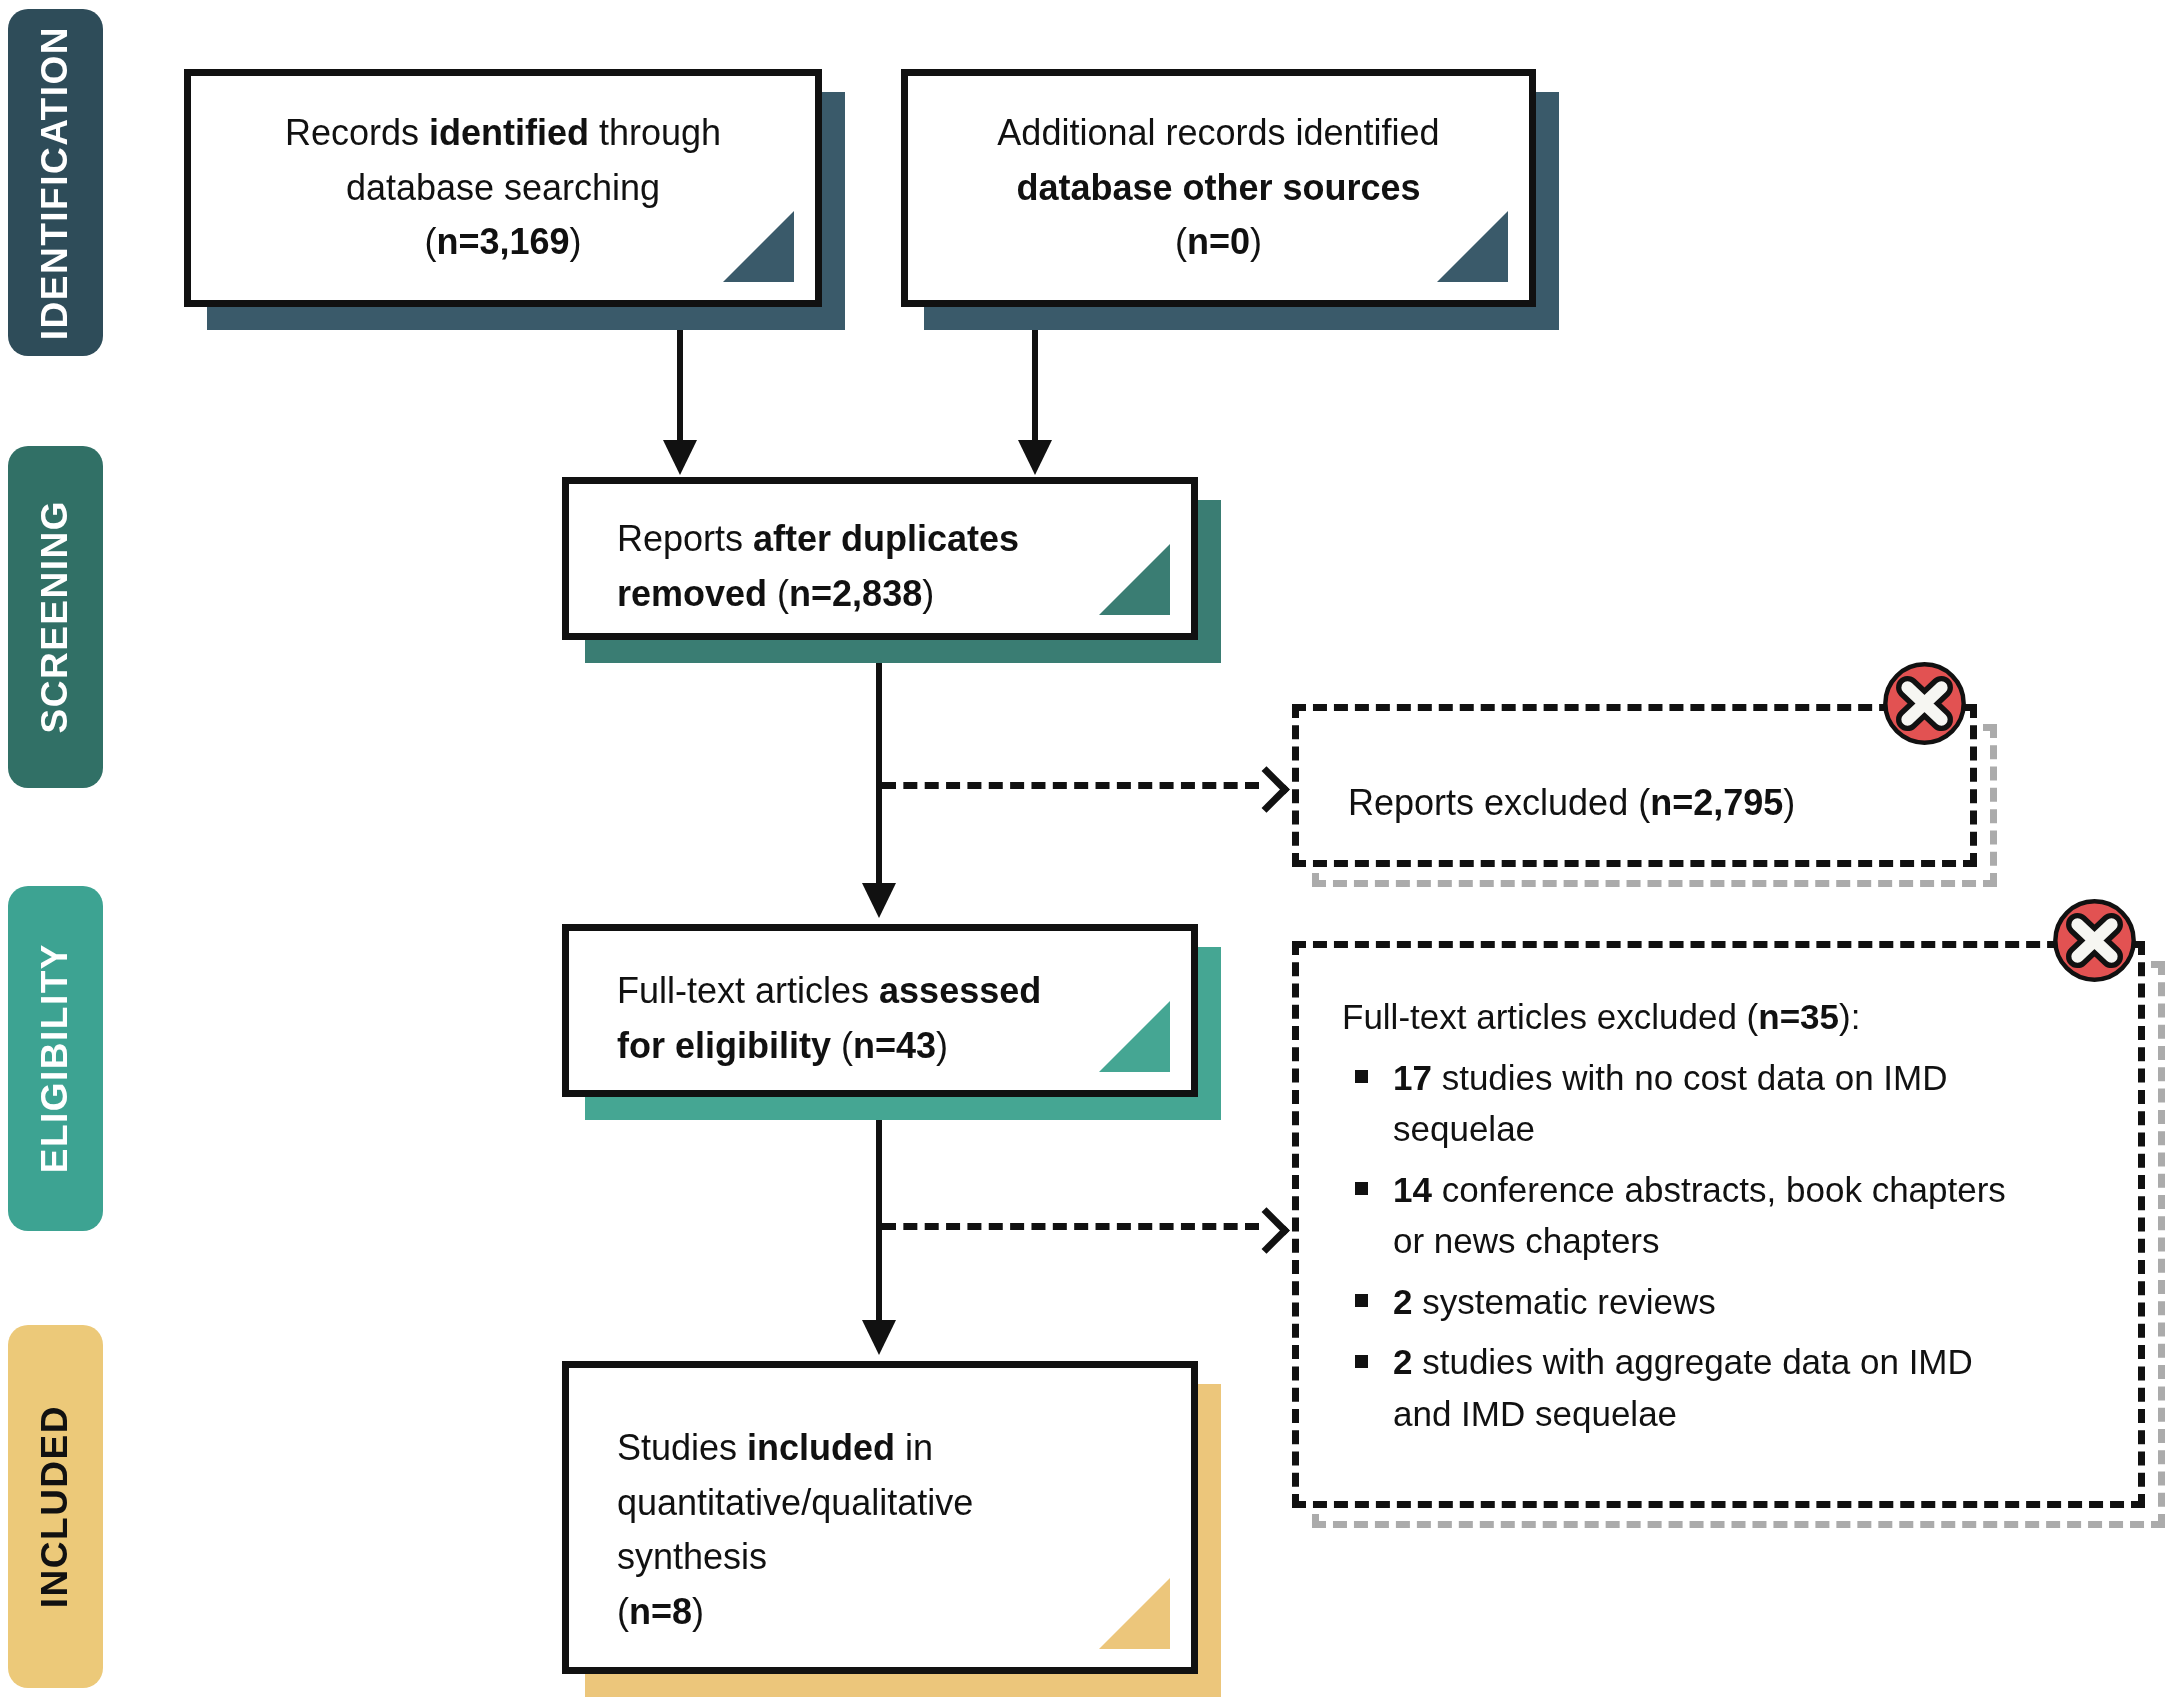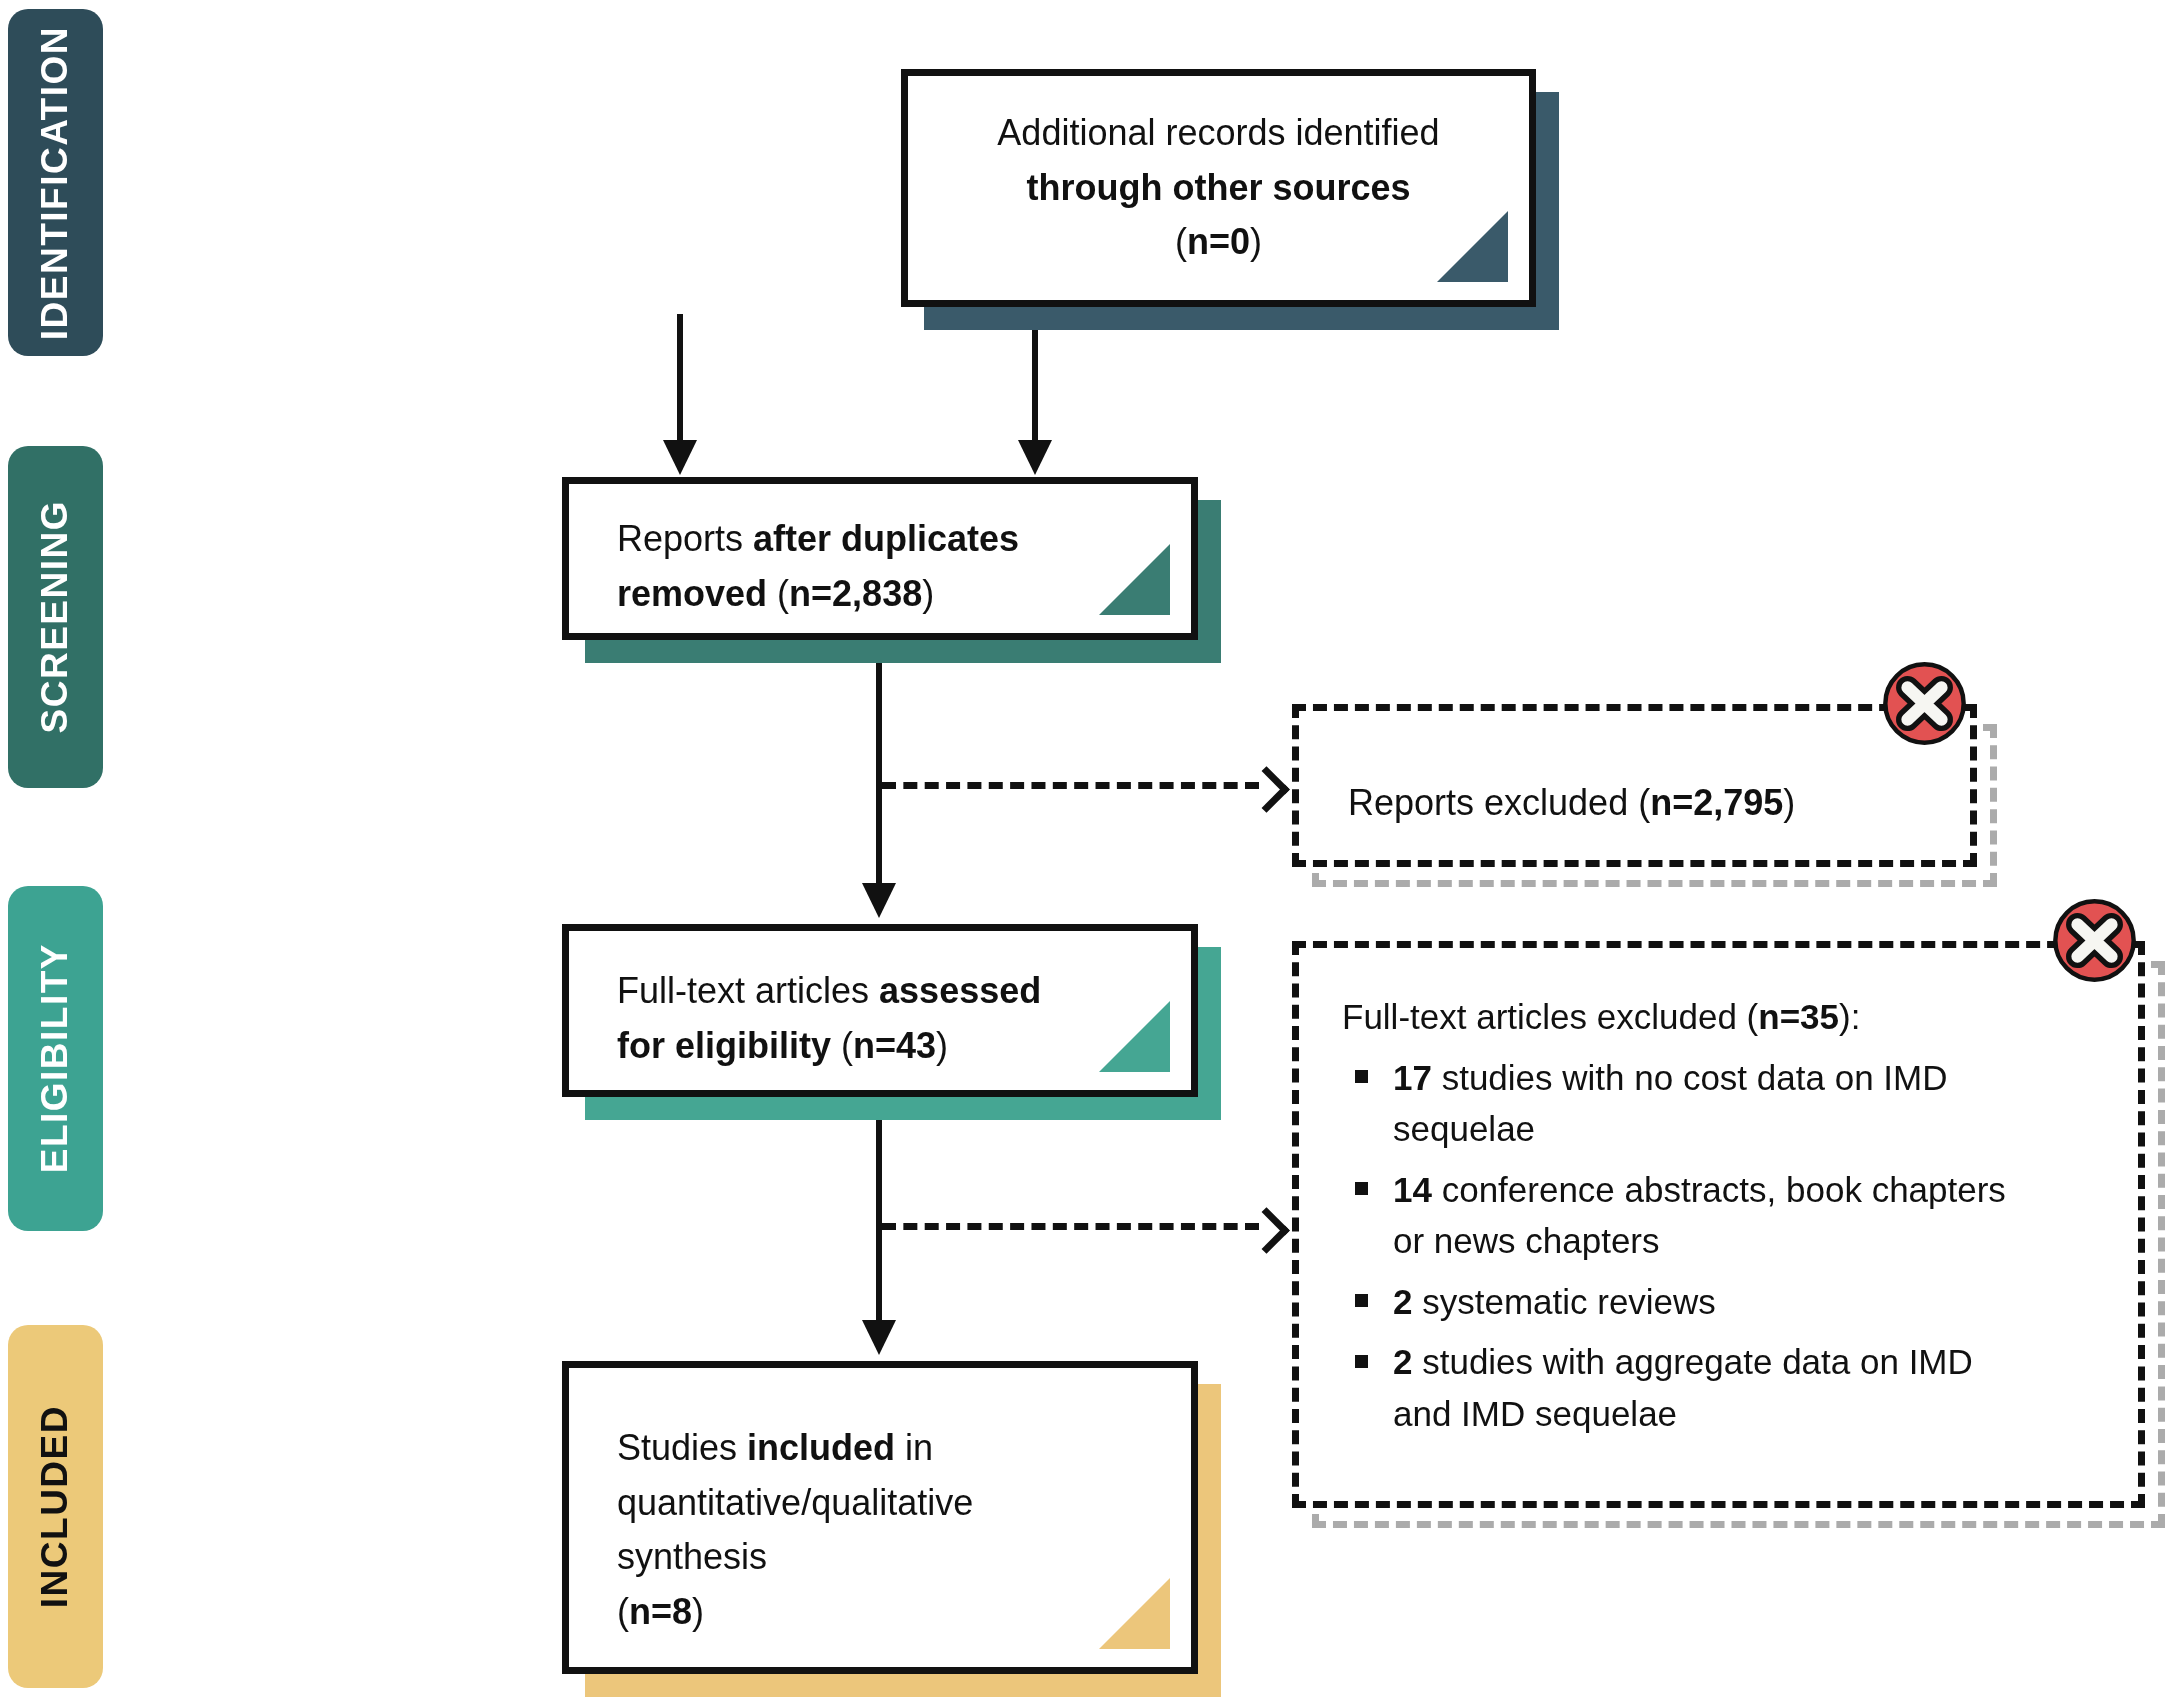--- a/index.html
+++ b/index.html
@@ -107,25 +107,32 @@
   <div class="head-down" id="head-b"></div>
   <div class="vline" id="line-c"></div>
   <div class="head-down" id="head-c"></div>
   <div class="vline" id="line-d"></div>
   <div class="head-down" id="head-d"></div>
   <div class="dashline" id="dash-1"></div>
   <div class="chev-right" id="chev-1"></div>
   <div class="dashline" id="dash-2"></div>
   <div class="chev-right" id="chev-2"></div>
 
+  <div class="box-wrap center" id="box-records">
+    <div class="box-shadow"></div>
+    <div class="flow-box">
+      <div class="txt"><span>Records </span><b>identified</b><span> through</span><br><span>database searching</span><br><span>(</span><b>n=3,169</b><span>)</span></div>
+      <div class="corner-tri"></div>
+    </div>
+  </div>
 
   <div class="box-wrap center" id="box-additional">
     <div class="box-shadow"></div>
     <div class="flow-box">
-      <div class="txt"><span>Additional records identified</span><br><b>through other sources</b><br><span>(</span><b>n=0</b><span>)</span></div>
+      <div class="txt"><span>Additional records identified</span><br><b>database other sources</b><br><span>(</span><b>n=0</b><span>)</span></div>
       <div class="corner-tri"></div>
     </div>
   </div>
 
   <div class="box-wrap left" id="box-duplicates">
     <div class="box-shadow"></div>
     <div class="flow-box">
       <div class="txt"><span>Reports </span><b>after duplicates</b><br><b>removed</b><span> (</span><b>n=2,838</b><span>)</span></div>
       <div class="corner-tri"></div>
     </div>

